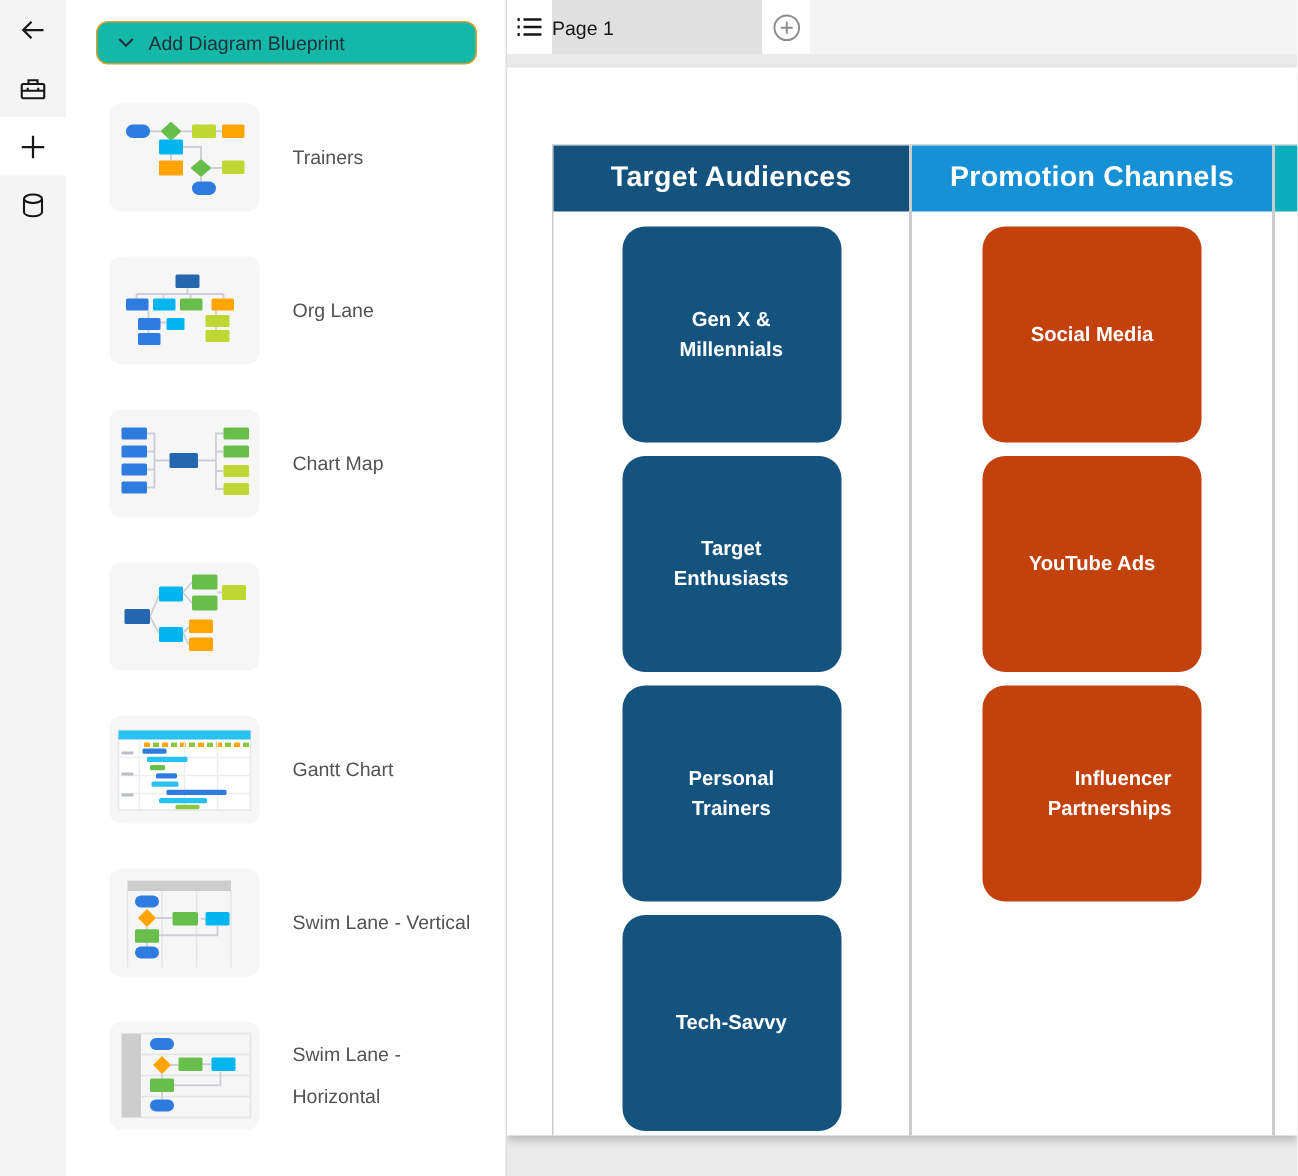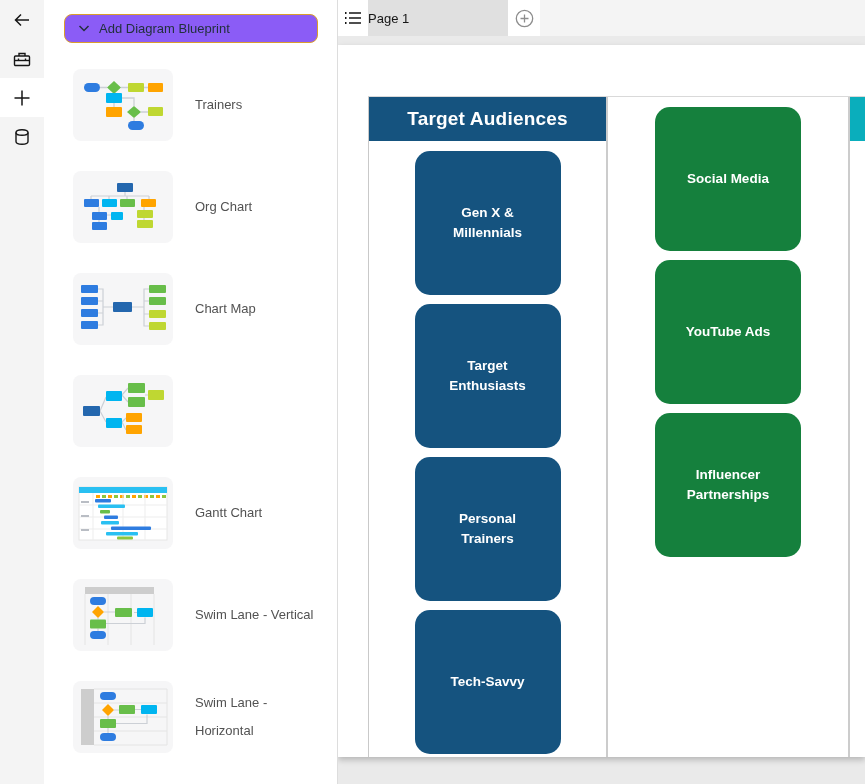--- a/index.html
+++ b/index.html
@@ -11,21 +11,21 @@
   .iconbar { position:absolute; left:0; top:0; width:44px; height:784px; background:#f4f4f4; z-index:5; }
   .rail-btn { width:44px; height:39px; display:flex; align-items:center; justify-content:center;
               background:transparent; border:none; cursor:pointer; }
   .rail-btn.active { background:#ffffff; }
   .rail-btn svg { display:block; }
 
   
   .panel { position:absolute; left:44px; top:0; width:294px; height:784px; background:#fff;
            border-right:1px solid #ddd; z-index:4; }
   .bp-button { position:absolute; left:20px; top:14px; width:254px; height:29px;
-               background:#8b5cf6; border:1px solid #da9e2c; border-radius:8px;
+               background:#14b8a6; border:1px solid #da9e2c; border-radius:8px;
                display:flex; align-items:center; gap:9px; padding:0 13px;
                font-size:13px; color:#22303c; font-family:inherit; cursor:pointer; }
   .bp-list { position:absolute; left:0; top:69px; width:294px; }
   .bp-item { display:flex; align-items:center; margin:0 0 30px 29px; cursor:pointer; }
   .thumb { width:100px; height:72px; background:#f6f6f7; border-radius:8px; flex:0 0 auto; }
   .thumb svg { display:block; width:100px; height:72px; }
   .bp-label { margin-left:22px; width:120px; font-size:13px; color:#525252; line-height:28px; }
 
   
   .tabbar { position:absolute; left:338px; top:0; width:527px; height:36px; display:flex; background:#f4f4f4; z-index:3; }
@@ -49,21 +49,21 @@
                  color:#fff; font-weight:bold; font-size:19px; letter-spacing:.2px; cursor:pointer; }
   .lane-1 .lane-header { background:#15537f; }
   .lane-2 .lane-header { background:#1791d5; }
   .lane-3 .lane-header { background:#0aaebc; }
   .lane-body { flex:1; display:flex; flex-direction:column; align-items:center;
                padding-top:10px; gap:9px; }
   .node { width:146px; height:144px; border-radius:15px; color:#fff; font-weight:bold;
           font-size:13.5px; line-height:1.45; display:flex; align-items:center; justify-content:center;
           text-align:center; padding:0 20px; cursor:pointer; }
   .lane-1 .node { background:#15537f; }
-  .lane-2 .node { background:#15803d; }
+  .lane-2 .node { background:#c2410c;text-align:right; }
 </style>
 </head>
 <body>
 
 <div class="app">
 
   <nav class="iconbar">
     <button class="rail-btn">
       <svg width="20" height="20" viewBox="0 0 20 20" fill="none" stroke="#161616" stroke-width="1.5">
         <path d="M17 10 H3.5 M9 4.5 L3.5 10 L9 15.5"></path>
@@ -133,21 +133,21 @@
             <rect x="29" y="28" width="15" height="8" rx="1" fill="#00b5f0"></rect>
             <rect x="47" y="28" width="15" height="8" rx="1" fill="#68be4a"></rect>
             <rect x="68" y="28" width="15" height="8" rx="1" fill="#ffa400"></rect>
             <rect x="19" y="41" width="15" height="8" rx="1" fill="#2e7ce0"></rect>
             <rect x="38" y="41" width="12" height="8" rx="1" fill="#00b5f0"></rect>
             <rect x="64" y="39" width="16" height="8" rx="1" fill="#bfd732"></rect>
             <rect x="19" y="51" width="15" height="8" rx="1" fill="#2e7ce0"></rect>
             <rect x="64" y="49" width="16" height="8" rx="1" fill="#bfd732"></rect>
           </svg>
         </div>
-        <div class="bp-label">Org Chart</div>
+        <div class="bp-label">Org Lane</div>
       </div>
 
       <div class="bp-item">
         <div class="thumb">
           <svg viewBox="0 0 100 72">
             <g stroke="#ccd0d6" stroke-width="1.2" fill="none">
               <path d="M25 16 H30 V52 H25 M25 28 H30 M25 40 H30 M30 34 H40"></path>
               <path d="M76 16 H71 V53 H76 M76 28 H71 M76 41 H71 M59 34 H71"></path>
             </g>
             <rect x="8" y="12" width="17" height="8" rx="1" fill="#2e7ce0"></rect>
@@ -300,20 +300,23 @@
           </div>
           <div class="lane-body">
             <div class="node">Gen X &amp; Millennials</div>
             <div class="node">Target Enthusiasts</div>
             <div class="node">Personal Trainers</div>
             <div class="node">Tech-Savvy</div>
           </div>
         </section>
 
         <section class="lane lane-2">
+          <div class="lane-header">
+            <span>Promotion Channels</span>
+          </div>
           <div class="lane-body">
             <div class="node">Social Media</div>
             <div class="node">YouTube Ads</div>
             <div class="node">Influencer Partnerships</div>
           </div>
         </section>
 
         <section class="lane lane-3">
           <div class="lane-header">
             <span></span>

